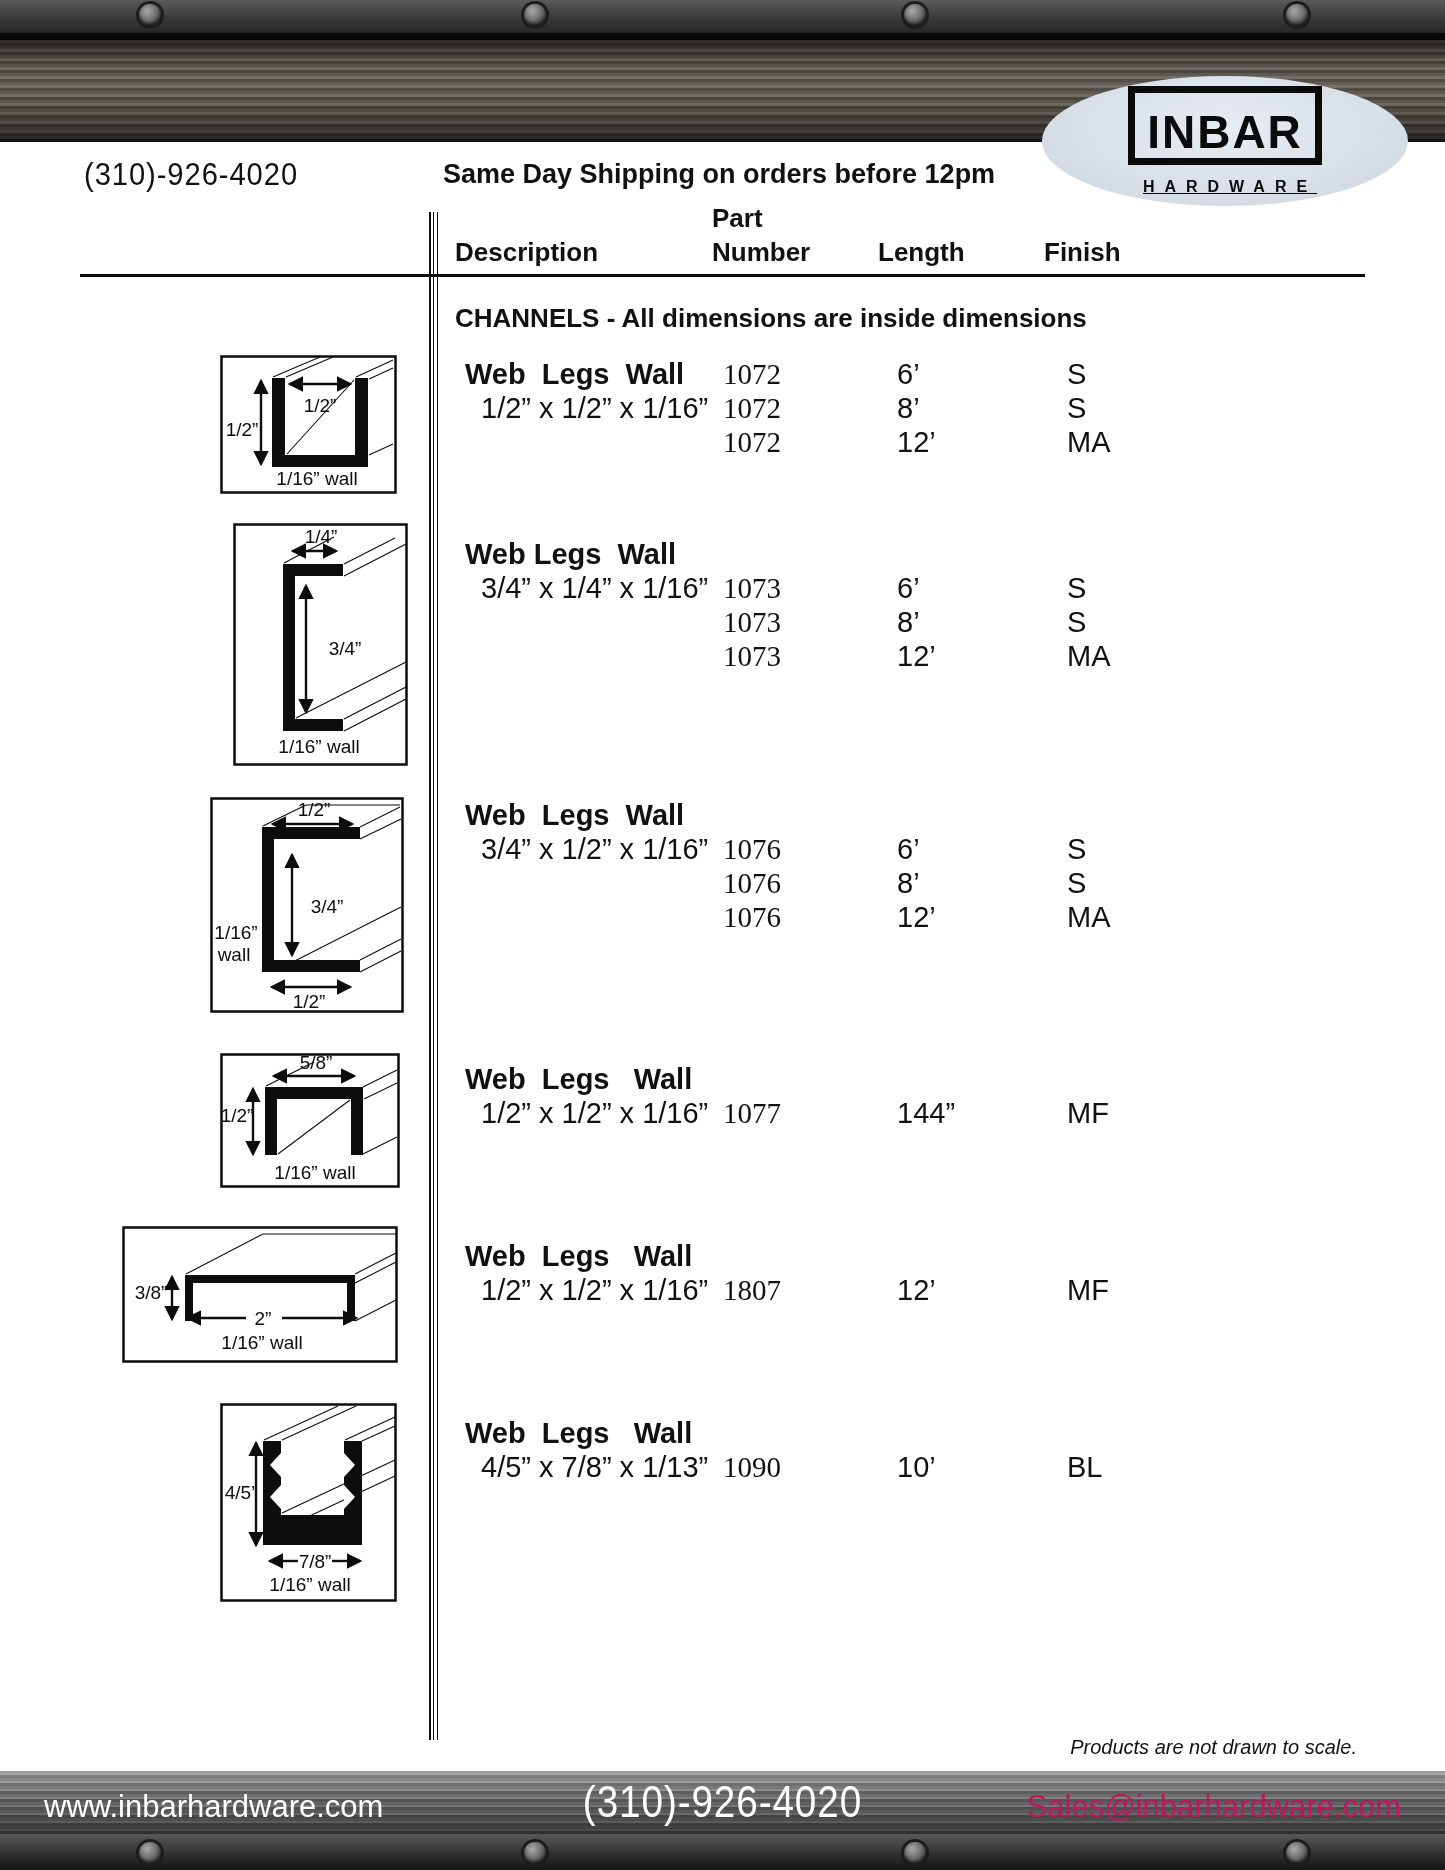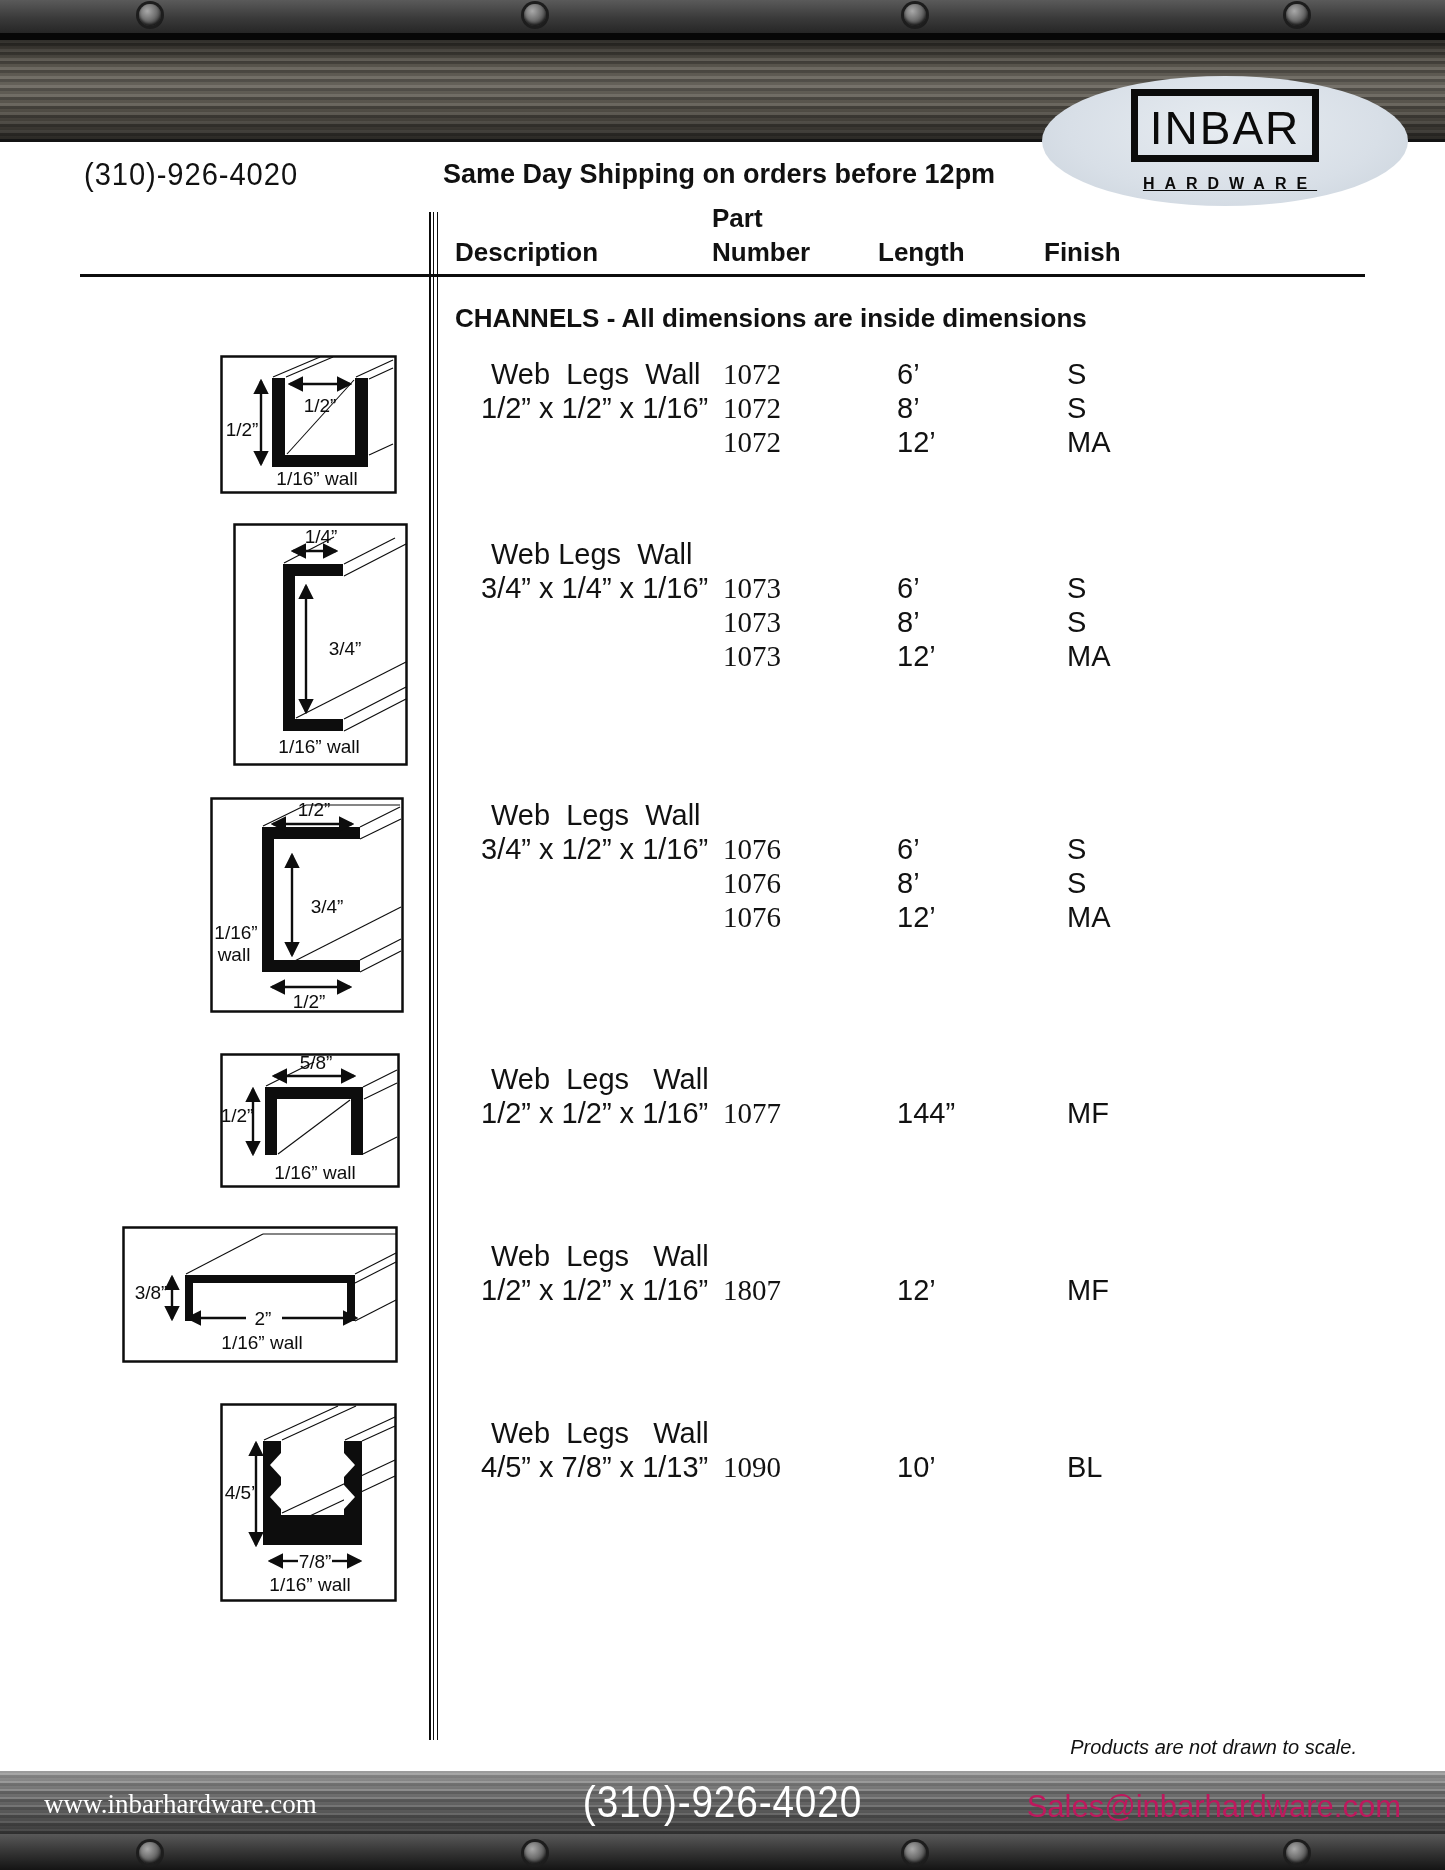--- a/index.html
+++ b/index.html
@@ -17,60 +17,60 @@
   .ribbed-band{position:absolute;left:0;top:40px;width:1445px;height:99px;
     background-image:
       linear-gradient(180deg, rgba(0,0,0,.55), rgba(0,0,0,0) 25%, rgba(255,255,255,.08) 45%, rgba(0,0,0,0) 65%, rgba(0,0,0,.5)),
       repeating-linear-gradient(180deg,#6b675f 0 3px,#45423c 3px 6px,#57534b 6px 9px);
     border-bottom:3px solid #141414;}
 
   
   .logo-ellipse{position:absolute;left:1042px;top:76px;width:366px;height:130px;border-radius:50%;
     background:radial-gradient(ellipse at 50% 40%,#e7ecf1 0%,#d8dfe7 60%,#c9d2db 100%);
     display:flex;flex-direction:column;align-items:center;justify-content:center;z-index:5;}
-  .logo-box{border:7px solid #0b0b0b;padding:8px 12px 2px 12px;font-size:46px;font-weight:400;
+  .logo-box{border:7px solid #0b0b0b;padding:15px 12px 2px 12px;font-size:46px;font-weight:700;
     letter-spacing:2px;line-height:1.05;color:#0b0b0b;}
   .logo-sub{margin-top:13px;font-size:16px;font-weight:700;letter-spacing:10px;text-indent:10px;color:#0b0b0b;text-decoration:underline;}
 
   
   .phone-top{position:absolute;left:84px;top:157px;font-size:31px;letter-spacing:1px;
     transform:scaleX(.94);transform-origin:left top;}
   .tagline{position:absolute;left:443px;top:159px;font-size:27px;font-weight:700;}
 
   
   .header-rule{position:absolute;left:80px;top:274px;width:1285px;height:3px;background:#0d0d0d;}
   .v-divider{position:absolute;left:429px;top:212px;width:9px;height:1528px;
     background:linear-gradient(90deg,#0d0d0d 0 1.5px,transparent 1.5px 3.7px,#0d0d0d 3.7px 5.3px,transparent 5.3px 7.5px,#0d0d0d 7.5px 9px);}
   .col-head{position:absolute;font-size:26px;font-weight:700;}
   .section-title{position:absolute;left:455px;top:303px;font-size:26px;font-weight:700;}
 
   
   .group{position:absolute;left:465px;width:730px;font-size:29px;line-height:34px;}
-  .g-label{position:absolute;left:0;top:0;font-weight:400;white-space:pre;margin-left:26px;}
+  .g-label{position:absolute;left:0;top:0;font-weight:700;white-space:pre;}
   .g-dims{position:absolute;left:16px;top:34px;white-space:pre;}
   .g-row{position:absolute;left:0;width:730px;height:34px;}
   .g-part{position:absolute;left:258px;font-family:Liberation Serif, serif;}
   .g-len{position:absolute;left:432px;}
   .g-fin{position:absolute;left:602px;}
 
   
   .diagram{position:absolute;}
   .diagram text{font-family:"Liberation Sans",sans-serif;font-size:19px;fill:#0d0d0d;}
   .diagram .thin{stroke:#0d0d0d;stroke-width:1.1;}
   .diagram .arr{stroke:#0d0d0d;stroke-width:2.4;fill:none;}
   .diagram .prof{fill:#0d0d0d;}
 
   
   .footnote{position:absolute;right:88px;top:1736px;font-size:20px;font-style:italic;}
   .footer-bar{position:absolute;left:0;top:1771px;width:1445px;height:63px;
     background-image:
       linear-gradient(180deg, rgba(255,255,255,.25), rgba(0,0,0,0) 30%, rgba(0,0,0,.35) 80%, rgba(0,0,0,.55)),
       repeating-linear-gradient(180deg,#8a8a8a 0 2px,#5f5f5f 2px 5px,#707070 5px 8px);
     border-top:2px solid #9b9b9b;}
-  .footer-site{position:absolute;left:44px;top:1789px;font-size:27px;color:#fff;z-index:6;font-family:Liberation Serif, serif;}
+  .footer-site{position:absolute;left:44px;top:1789px;font-size:31px;color:#fff;z-index:6;}
   .footer-phone{position:absolute;left:0;right:0;top:1777px;text-align:center;font-size:44px;color:#fff;
     transform:scaleX(.88);z-index:6;letter-spacing:1px;}
   .footer-email{position:absolute;right:44px;top:1789px;font-size:31px;color:#be185d;z-index:6;}
 </style>
 </head>
 <body>
 
 <div class="page">
 
   <svg width="0" height="0" style="position:absolute" aria-hidden="true">

